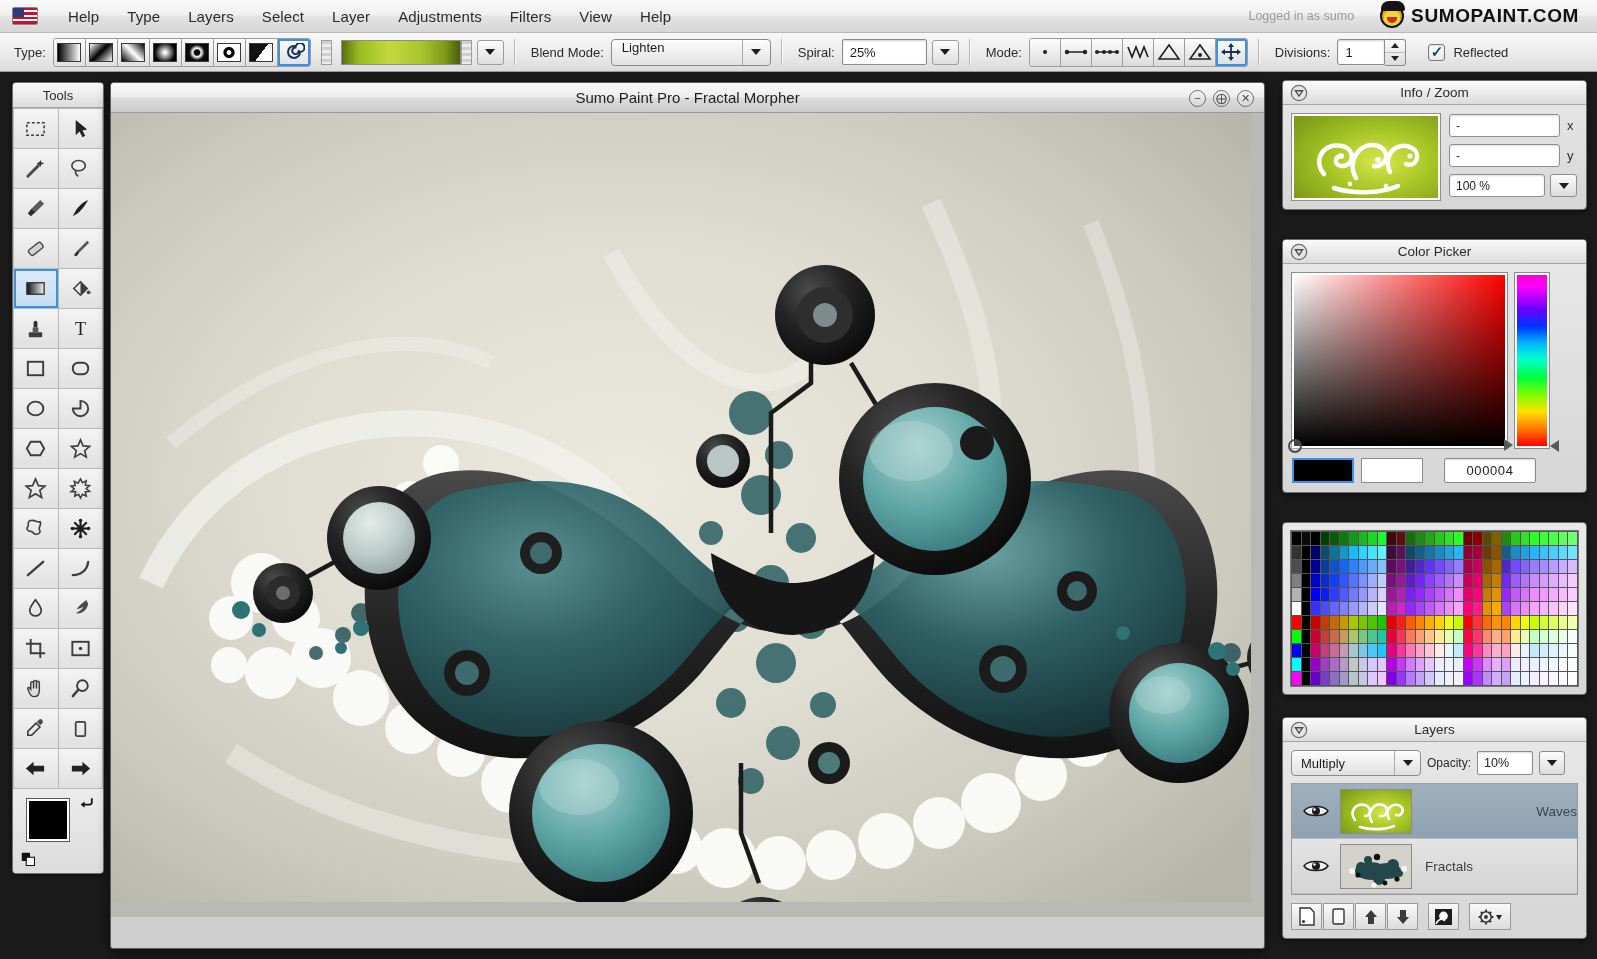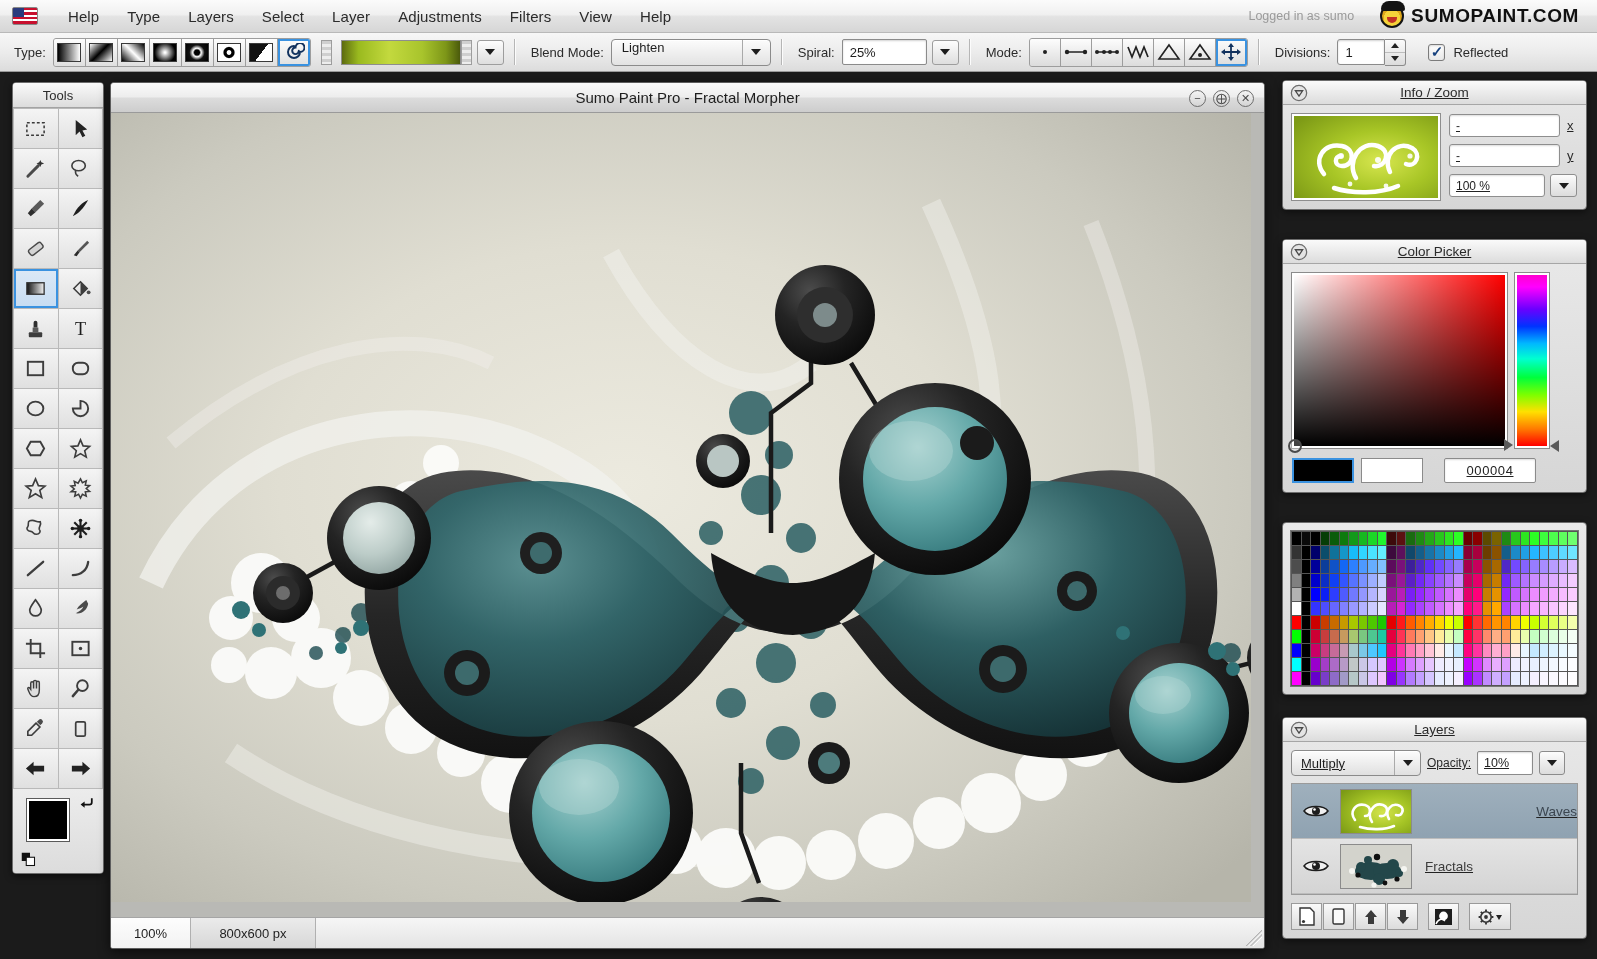--- a/index.html
+++ b/index.html
@@ -201,21 +201,21 @@
   .resize-grip { position:absolute; right:2px; bottom:2px; width:16px;height:16px;
     background:linear-gradient(135deg,transparent 48%,#a9a9a9 49%,#fff 58%,transparent 60%),
                linear-gradient(135deg,transparent 62%,#a9a9a9 63%,#fff 72%,transparent 74%);
     cursor:nwse-resize; }
 
   
   .rpanel {
     position:absolute; left:1282px; width:305px;
     background:linear-gradient(to bottom,#e9e9e9,#d6d6d6);
     border:1px solid #6d6d6d; border-radius:4px;
-    box-shadow:0 2px 7px rgba(0,0,0,.5); overflow:hidden;text-decoration:underline;
+    box-shadow:0 2px 7px rgba(0,0,0,.5); overflow:hidden;
   }
   .rp-head {
     height:24px;
     background:linear-gradient(to bottom,#fafafa,#dcdcdc);
     border-bottom:1px solid #a6a6a6;
     display:flex;align-items:center;justify-content:center;
     font-size:13.5px; color:#2b2b2b; position:relative;
   }
   .collapse-ic { position:absolute; left:7px; top:3px; width:18px;height:18px; cursor:pointer; }
   .rp-body { padding:9px; }
@@ -922,27 +922,20 @@
               <circle cx="1106" cy="538" r="9"></circle>
                 <circle cx="1122" cy="556" r="7"></circle>
               <circle cx="612" cy="870" r="8"></circle>
                 <circle cx="636" cy="880" r="6"></circle>
               <circle cx="1012" cy="520" r="7"></circle>
             </g>
           </svg>
         </div>
       </div>
 
-      <div class="status-strip">
-        <div class="status-cell c1">100%</div>
-        <div class="status-cell c2">800x600 px</div>
-        <div class="status-rest">
-          <div class="resize-grip"></div>
-        </div>
-      </div>
     </div>
 
     <div class="rpanel" style="top:8px;">
       <div class="rp-head">
         <svg class="collapse-ic" viewBox="0 0 20 20">
             <circle cx="10" cy="10" r="8.5" fill="#e4e4e4" stroke="#6e6e6e" stroke-width="1.4"></circle>
             <polygon points="6,7.5 14,7.5 10,13.5" fill="none" stroke="#4a4a4a" stroke-width="1.5"></polygon>
           </svg>
         <span>Info / Zoom</span>
       </div>

